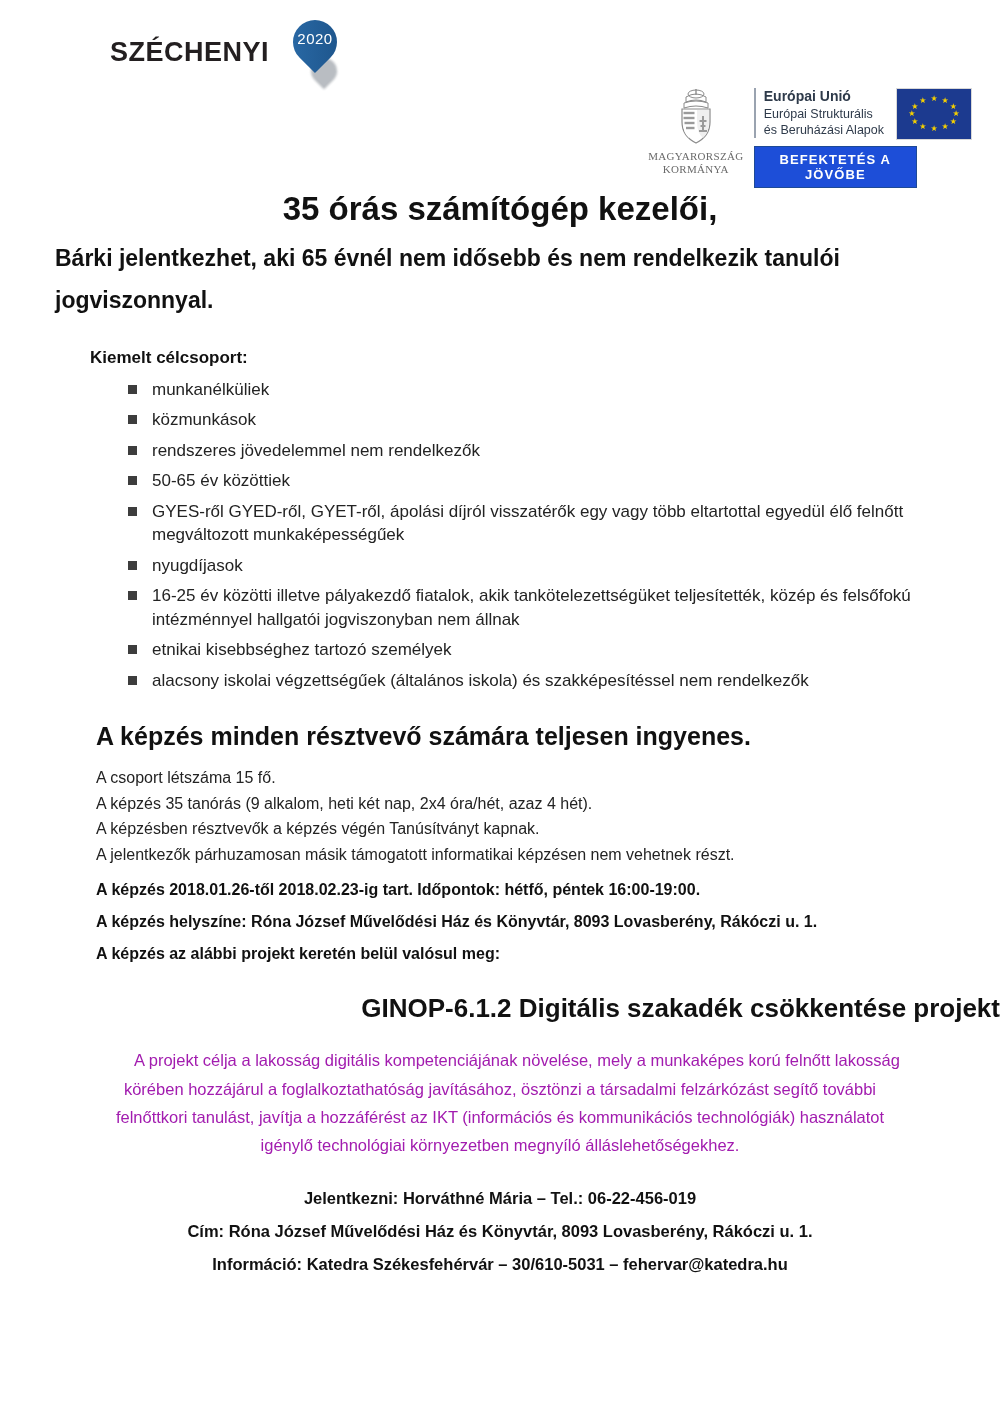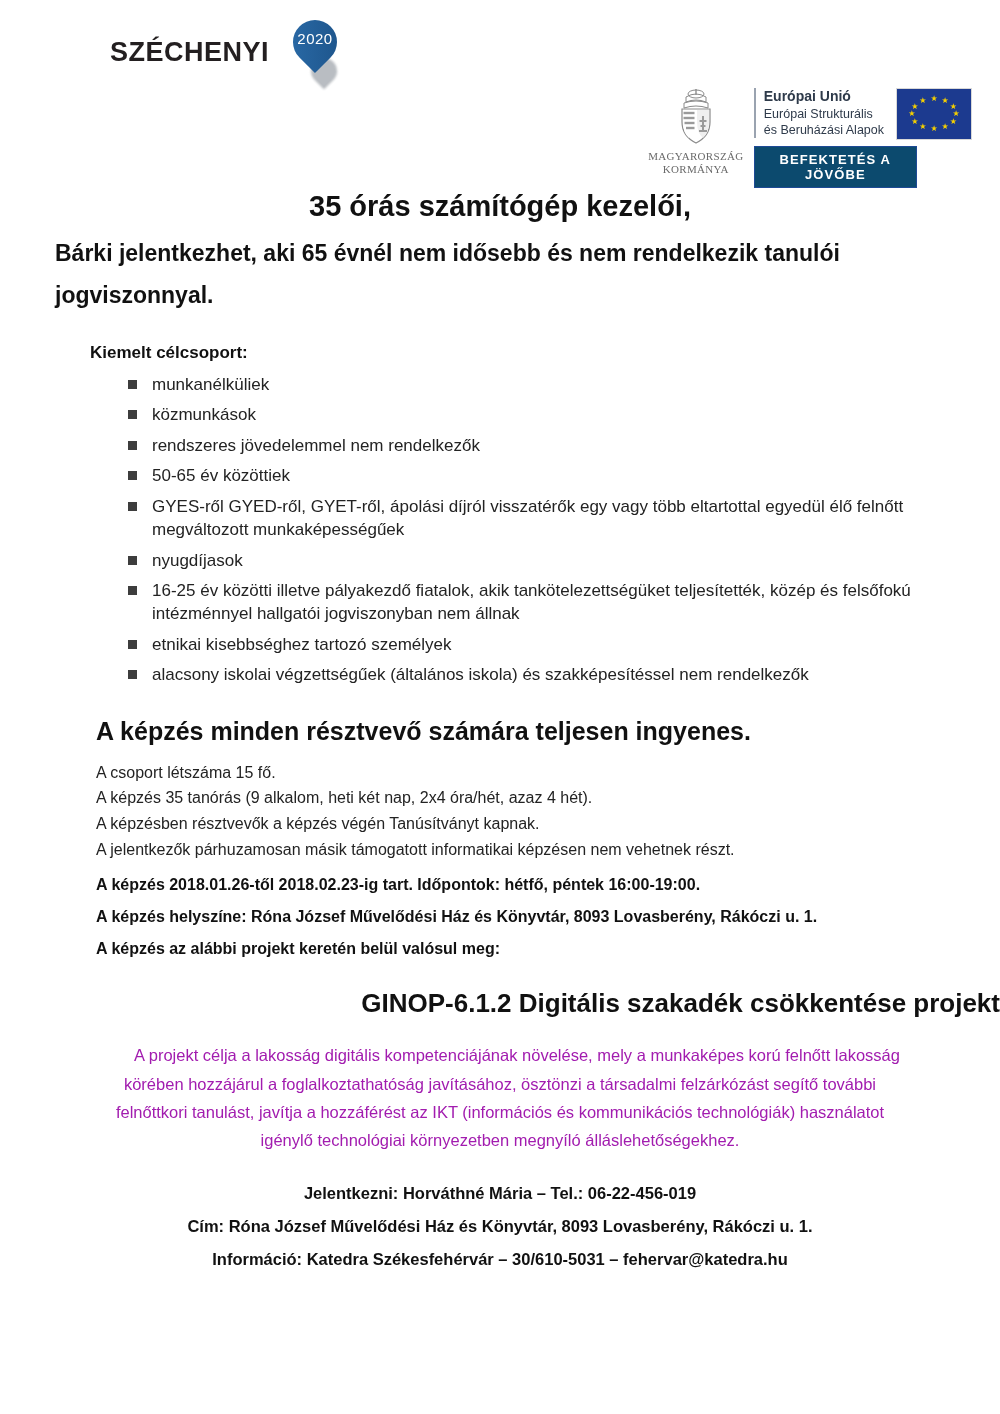--- a/index.html
+++ b/index.html
@@ -126,40 +126,40 @@
   }
   .eu-star {
     position: absolute;
     color: #f5d000;
     font-size: 8px;
     line-height: 8px;
     transform: translate(-50%, -50%);
   }
   .eu-bar {
     margin-top: 6px;
-    background: #0c4a6e;
+    background: #1d4ed8;
     color: #ffffff;
     font-weight: bold;
     font-size: 13px;
     letter-spacing: 1.1px;
     text-align: center;
     padding: 5px 8px;
     border: 1px solid #1e4a96;
     width: 163px;
     box-sizing: border-box;
   }
 
   
   .title-block {
     text-align: center;
     margin: 8px 0 0 0;
   }
   .title-line {
     font-weight: bold;
-    font-size: 29px;
+    font-size: 33px;
     line-height: 1.30;
     color: #111111;
   }
   .title-line .strong { font-weight: bold; }
   .subtitle {
     font-weight: bold;
     font-size: 23px;
     line-height: 1.85;
     color: #111111;
     margin: 6px auto 0 auto;

